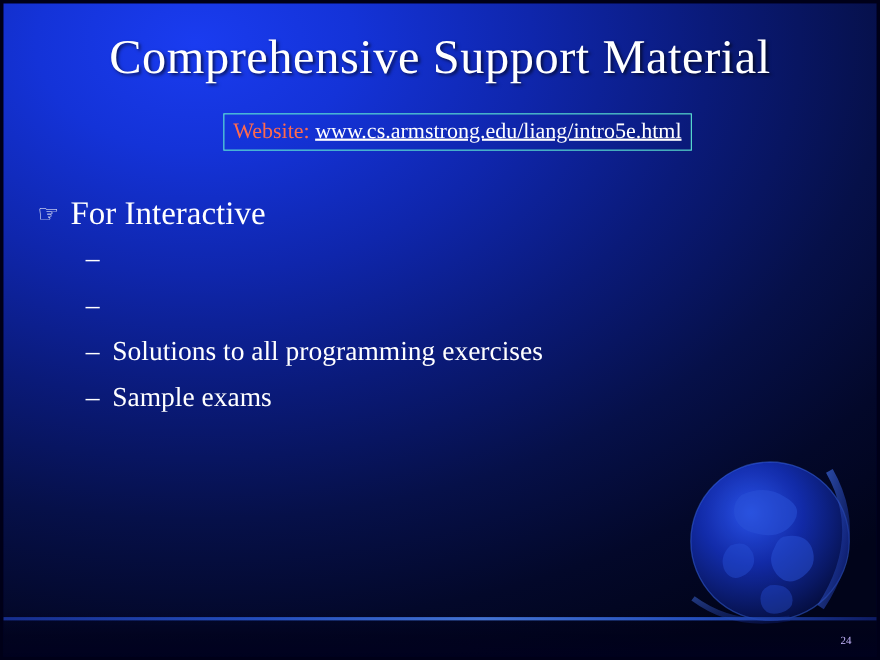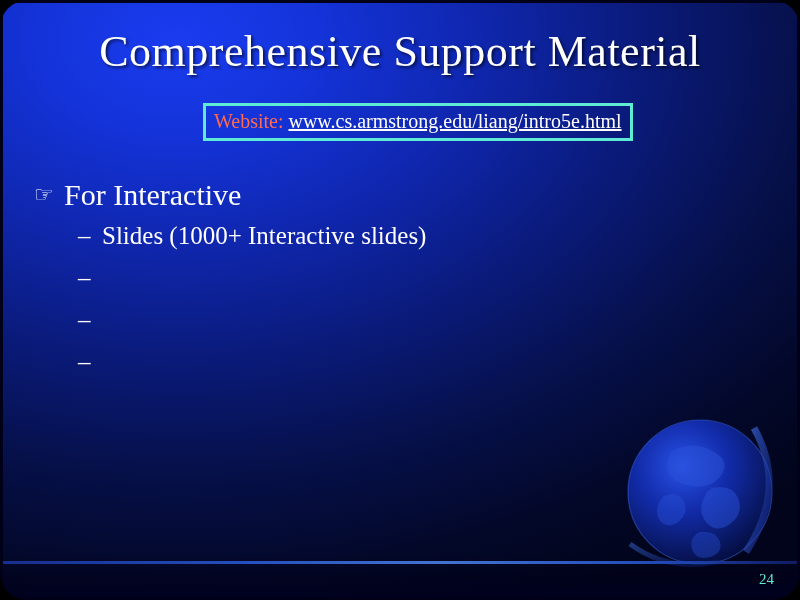--- a/index.html
+++ b/index.html
@@ -7,21 +7,20 @@
     padding: 0;
     background: #000;
   }
   #slide {
     position: relative;
     width: 800px;
     height: 600px;
     overflow: hidden;
     background: #000033;
     font-family: "Liberation Serif", serif;
-    border-radius: 28px;
   }
   
   #frame {
     position: absolute;
     left: 0; top: 0;
     width: 800px; height: 600px;
     box-sizing: border-box;
     border: 3px solid #000018;
   }
   
@@ -74,21 +73,21 @@
     letter-spacing: 0.5px;
     text-shadow: 2px 2px 3px rgba(0,0,0,0.6);
   }
 
   
   #website-box {
     position: absolute;
     left: 203px;
     top: 103px;
     padding: 3px 8px 5px 8px;
-    border: 3px solid #5eead4;
+    border: 1px solid #5eead4;
     background: transparent;
     font-size: 20px;
     line-height: 24px;
     white-space: nowrap;
   }
   #website-label {
     color: #ff6a4d;
   }
   #website-url {
     color: #ffffff;
@@ -136,22 +135,22 @@
   }
   .l2-text {
     flex: 1;
     max-width: 625px;
   }
 
   #page-number {
     position: absolute;
     right: 26px;
     bottom: 12px;
-    font-size: 15px;
-    color: #5eead4;
+    font-size: 10px;
+    color: #c4b5fd;
     font-family: "Liberation Serif", serif;
   }
 </style>
 </head>
 <body>
 
 <div id="slide">
 
   <div id="bg"></div>
   <div id="bg-bottom"></div>
@@ -192,32 +191,33 @@
 
   <div id="content">
 
     <div class="l1">
       <span class="l1-bullet">☞</span>
       <span class="l1-text">For Interactive</span>
     </div>
 
     <div class="l2">
       <span class="l2-bullet">–</span>
-      <span class="l2-text">Slides (1000+ Interactive slides)</span>
-    </div>
-
-    <div class="l2">
-      <span class="l2-bullet">–</span>
-    </div>
-
-    <div class="l2">
-      <span class="l2-bullet">–</span>
-    </div>
-
-    <div class="l2">
-      <span class="l2-bullet">–</span>
+    </div>
+
+    <div class="l2">
+      <span class="l2-bullet">–</span>
+    </div>
+
+    <div class="l2">
+      <span class="l2-bullet">–</span>
+      <span class="l2-text">Solutions to all programming exercises</span>
+    </div>
+
+    <div class="l2">
+      <span class="l2-bullet">–</span>
+      <span class="l2-text">Sample exams</span>
     </div>
 
   </div>
 
   <div id="page-number">24</div>
 
 </div>
 
 </body></html>

